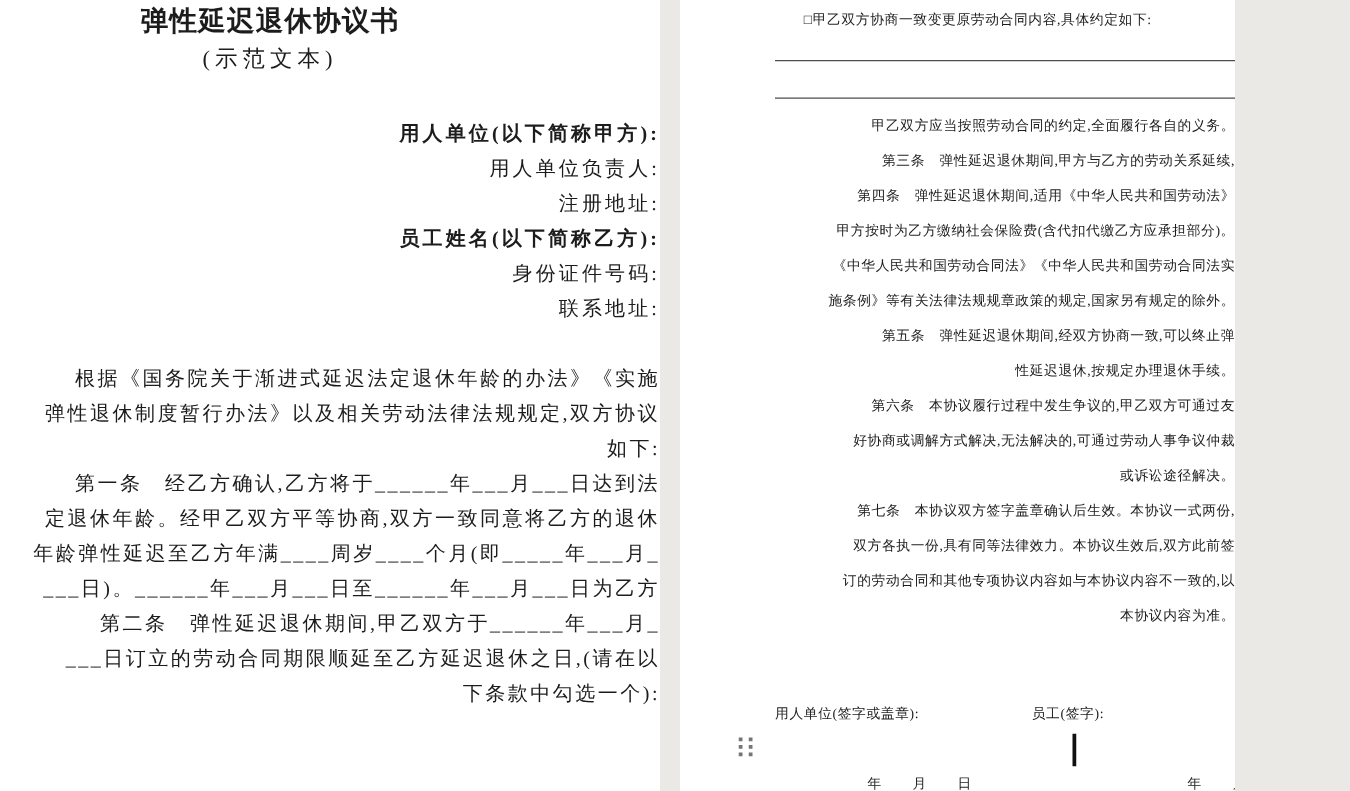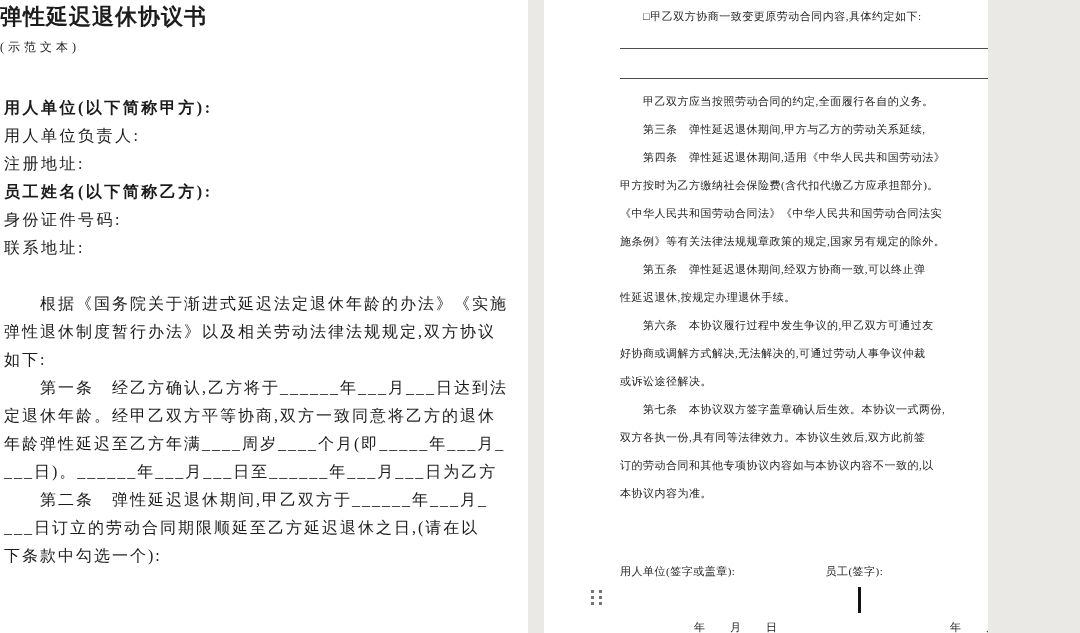--- a/index.html
+++ b/index.html
@@ -18,26 +18,26 @@
     background:var(--canvas-gap);
     font-family:"Liberation Serif","DejaVu Serif",serif;
     color:var(--text-color);
   }
   .page{position:absolute;top:0;height:633px;background:var(--page-bg);overflow:hidden;}
   .page-left{left:0;width:528px;}
   .page-right{left:544px;width:444px;padding-top:2px;font-size:11px;}
   .gutter{position:absolute;left:528px;top:0;width:16px;height:633px;background:var(--canvas-gap);}
   .edge-right{position:absolute;left:1077px;top:0;width:3px;height:633px;background:var(--canvas-gap);}
 
-  .doc-title{margin:0;width:432px;font-size:22px;line-height:34px;text-align:left;font-weight:bold;letter-spacing:1px;white-space:nowrap;}
-  .doc-subtitle{width:432px;text-align:left;font-size:12px;line-height:26px;letter-spacing:4px;white-space:nowrap;}
+  .doc-title{margin:0;width:432px;font-size:22px;line-height:34px;text-align:center;font-weight:bold;letter-spacing:1px;white-space:nowrap;}
+  .doc-subtitle{width:432px;text-align:center;font-size:18px;line-height:26px;letter-spacing:4px;white-space:nowrap;}
 
   .info-block{margin:34px 0 0 4px;font-size:16px;letter-spacing:2.5px;}
   .body-block{margin:28px 0 0 4px;font-size:16px;letter-spacing:2px;}
-  .line{line-height:28px;white-space:nowrap;}
+  .line{line-height:28px;white-space:nowrap;text-align:right;}
   .bold{font-weight:bold;}
 
   .option-line{margin-left:76px;line-height:28px;letter-spacing:0.5px;white-space:nowrap;}
   .fill-rule{margin-left:76px;width:437px;border-bottom:1px solid var(--rule-color);}
   .rule-1{height:19px;}
   .rule-2{height:30px;}
   .right-body{margin:8px 0 12px 76px;letter-spacing:0.5px;}
 
   .sig-row{margin:50px 0 0 76px;line-height:28px;letter-spacing:0.5px;white-space:nowrap;}
   .sig-b{margin-left:90px;}

